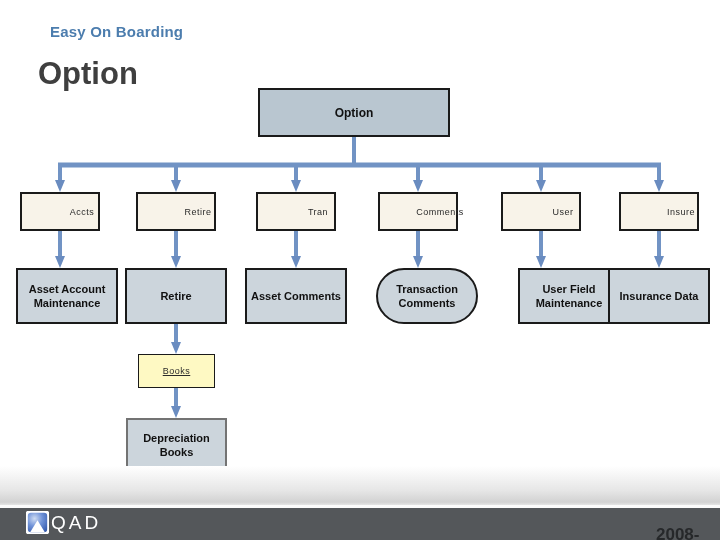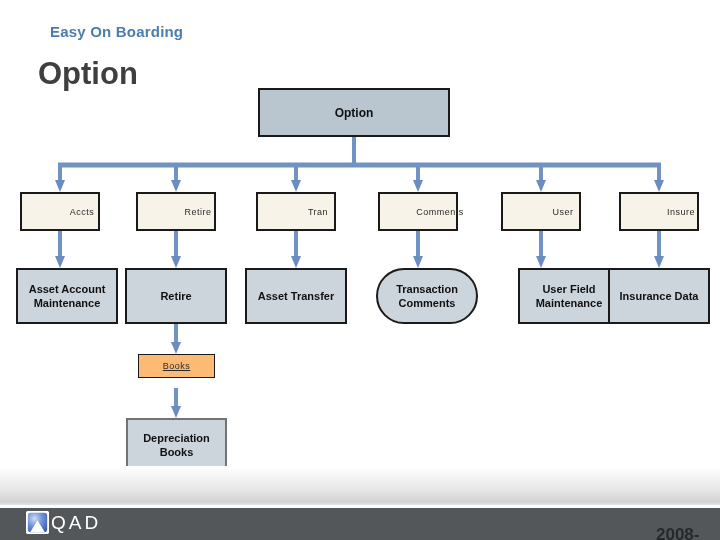--- a/index.html
+++ b/index.html
@@ -36,22 +36,22 @@
     background:#ccd5dc; border:2px solid #1a1a1a;
     font-size:11px; font-weight:bold; line-height:1.3; padding:0 2px;
   }
   .c1 { left:20px; }  .c1b { left:16px; }
   .c2 { left:136px; } .c2b { left:125px; }
   .c3 { left:256px; } .c3b { left:245px; }
   .c4 { left:378px; } .c4b { left:376px;border-radius:28px; }
   .c5 { left:501px;text-align:center; } .c5b { left:518px; }
   .c6 { left:619px; } .c6b { left:608px; }
   .books-node {
-    left:138px; top:354px; width:77px; height:24px;
-    background:#fdba74; border:1px solid #1a1a1a;
+    left:138px; top:354px; width:77px; height:34px;
+    background:#fef9c3; border:1px solid #1a1a1a;
     font-size:9px; color:#2a2a2a; letter-spacing:0.5px;text-decoration:underline;
   }
   .dep-node {
     left:126px; top:418px; width:101px; height:54px;
     background:#ccd5dc; border:2px solid #737373;
     font-size:11px; font-weight:bold; line-height:1.3;
   }
   .connectors { position:absolute; left:0; top:0; pointer-events:none; }
   .prefooter {
     position:absolute; left:0; top:466px; width:720px; height:41px;
@@ -111,21 +111,21 @@
 
   <div class="node l1 c1">Accts</div>
   <div class="node l1 c2">Retire</div>
   <div class="node l1 c3">Tran</div>
   <div class="node l1 c4">Comments</div>
   <div class="node l1 c5">User</div>
   <div class="node l1 c6">Insure</div>
 
   <div class="node l2 c1b">Asset Account Maintenance</div>
   <div class="node l2 c2b">Retire</div>
-  <div class="node l2 c3b">Asset Transfer</div>
+  <div class="node l2 c3b">Asset Comments</div>
   <div class="node l2 c4b">Transaction Comments</div>
   <div class="node l2 c5b">User Field Maintenance</div>
   <div class="node l2 c6b">Insurance Data</div>
 
   <div class="node books-node">Books</div>
   <div class="node dep-node">Depreciation Books</div>
 
   <div class="prefooter"></div>
   <div class="footerbar"></div>
 

